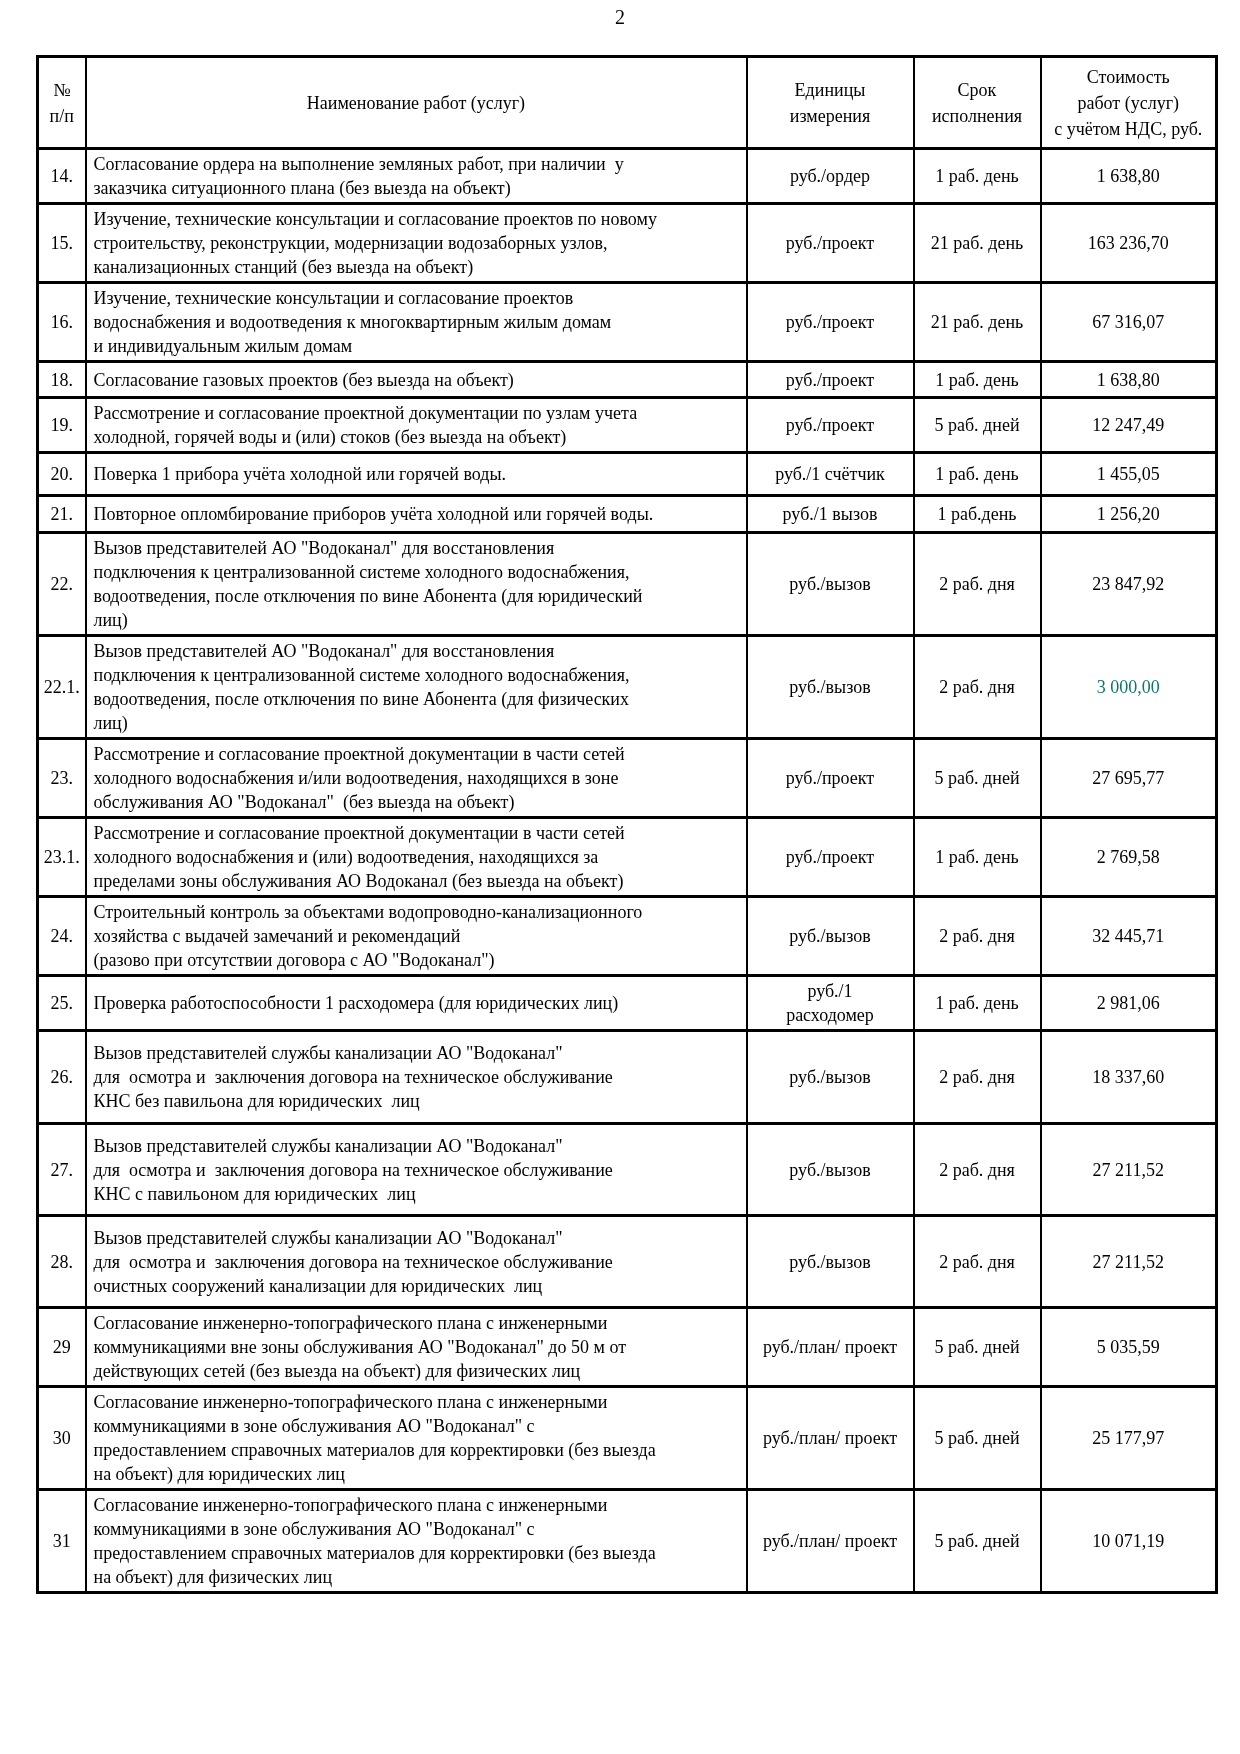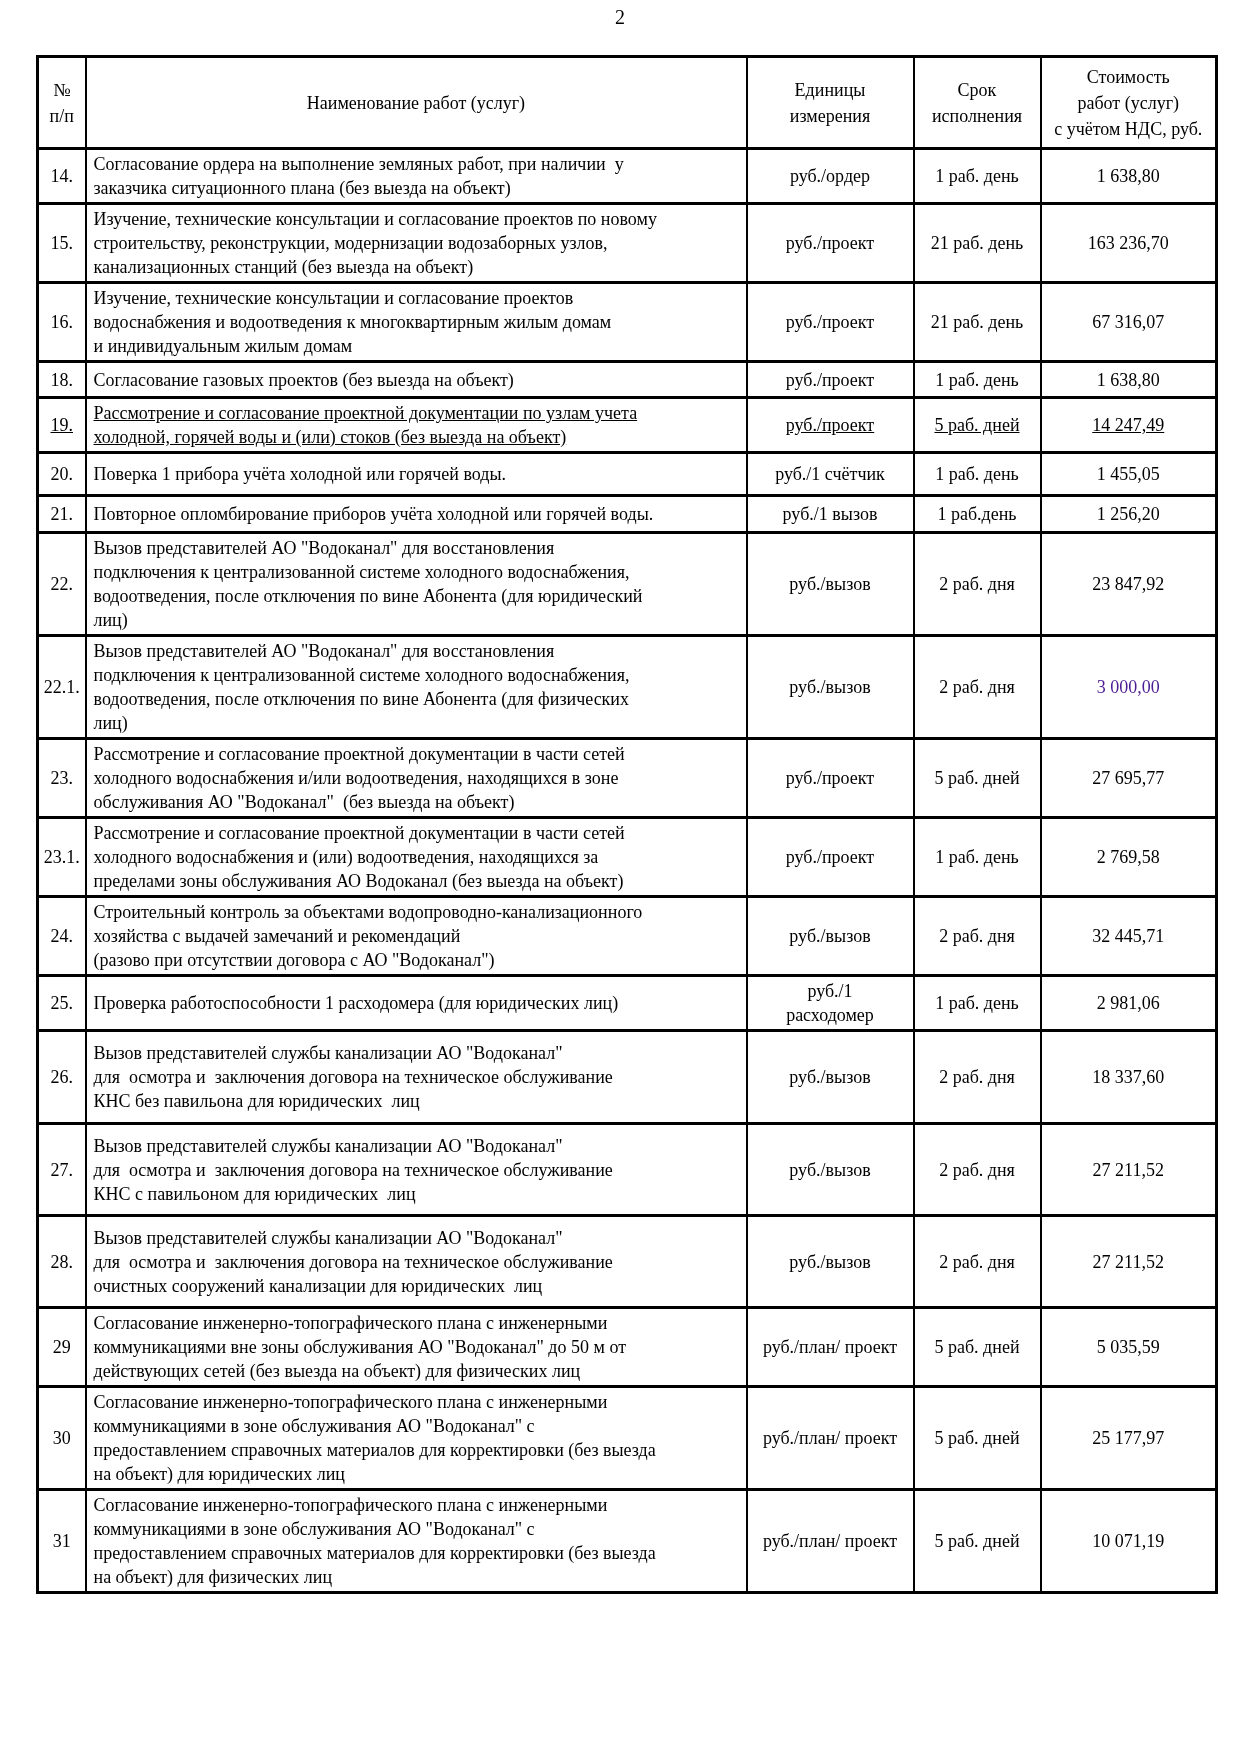--- a/index.html
+++ b/index.html
@@ -87,27 +87,27 @@
           <td class="c-term">21 раб. день</td>
           <td class="c-cost">67 316,07</td>
         </tr>
         <tr style="height: 36px;">
           <td class="c-num">18.</td>
           <td class="c-name">Согласование газовых проектов (без выезда на объект)</td>
           <td class="c-unit">руб./проект</td>
           <td class="c-term">1 раб. день</td>
           <td class="c-cost">1 638,80</td>
         </tr>
-        <tr style="height: 55px; text-decoration: underline;">
+        <tr style="height: 55px;">
           <td class="c-num">19.</td>
           <td class="c-name">Рассмотрение и согласование проектной документации по узлам учета
 холодной, горячей воды и (или) стоков (без выезда на объект)</td>
           <td class="c-unit">руб./проект</td>
           <td class="c-term">5 раб. дней</td>
-          <td class="c-cost">14 247,49</td>
+          <td class="c-cost">12 247,49</td>
         </tr>
         <tr style="height: 43px;">
           <td class="c-num">20.</td>
           <td class="c-name">Поверка 1 прибора учёта холодной или горячей воды.</td>
           <td class="c-unit">руб./1 счётчик</td>
           <td class="c-term">1 раб. день</td>
           <td class="c-cost">1 455,05</td>
         </tr>
         <tr style="height: 37px;">
           <td class="c-num">21.</td>
@@ -127,21 +127,21 @@
           <td class="c-cost">23 847,92</td>
         </tr>
         <tr style="height: 93px;">
           <td class="c-num">22.1.</td>
           <td class="c-name">Вызов представителей АО "Водоканал" для восстановления
 подключения к централизованной системе холодного водоснабжения,
 водоотведения, после отключения по вине Абонента (для физических
 лиц)</td>
           <td class="c-unit">руб./вызов</td>
           <td class="c-term">2 раб. дня</td>
-          <td class="c-cost" style="color: #4c1d95;">3 000,00</td>
+          <td class="c-cost" style="color: #0f766e;">3 000,00</td>
         </tr>
         <tr style="height: 72px;">
           <td class="c-num">23.</td>
           <td class="c-name">Рассмотрение и согласование проектной документации в части сетей
 холодного водоснабжения и/или водоотведения, находящихся в зоне
 обслуживания АО "Водоканал"  (без выезда на объект)</td>
           <td class="c-unit">руб./проект</td>
           <td class="c-term">5 раб. дней</td>
           <td class="c-cost">27 695,77</td>
         </tr>

